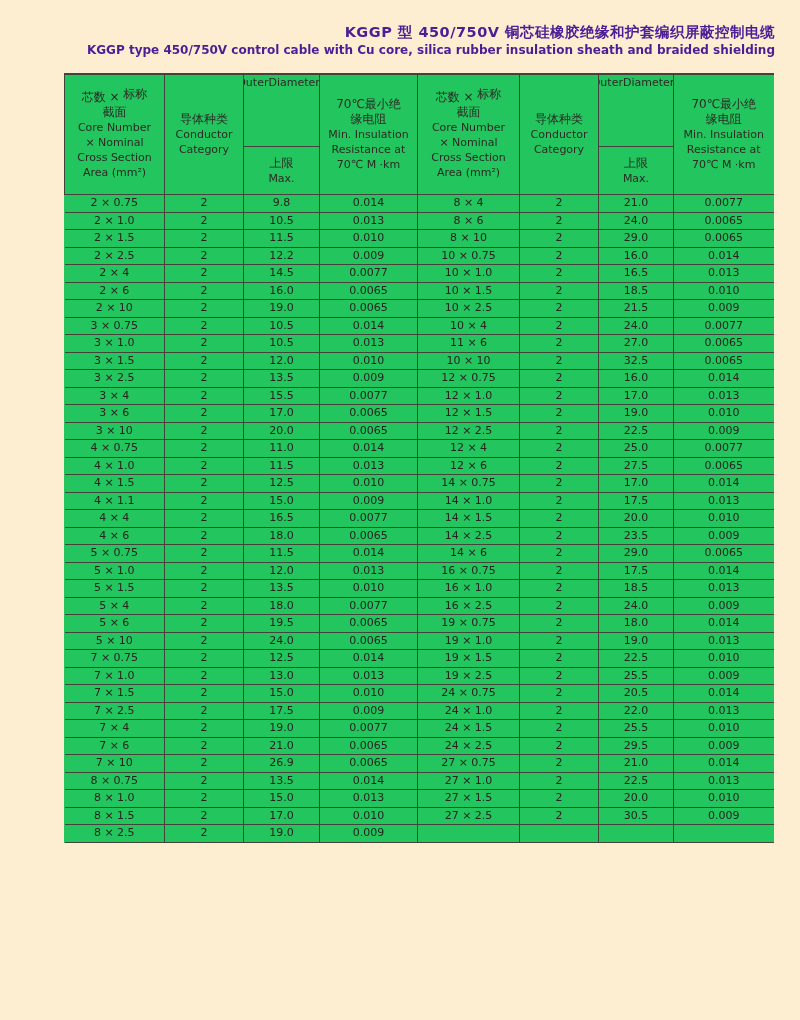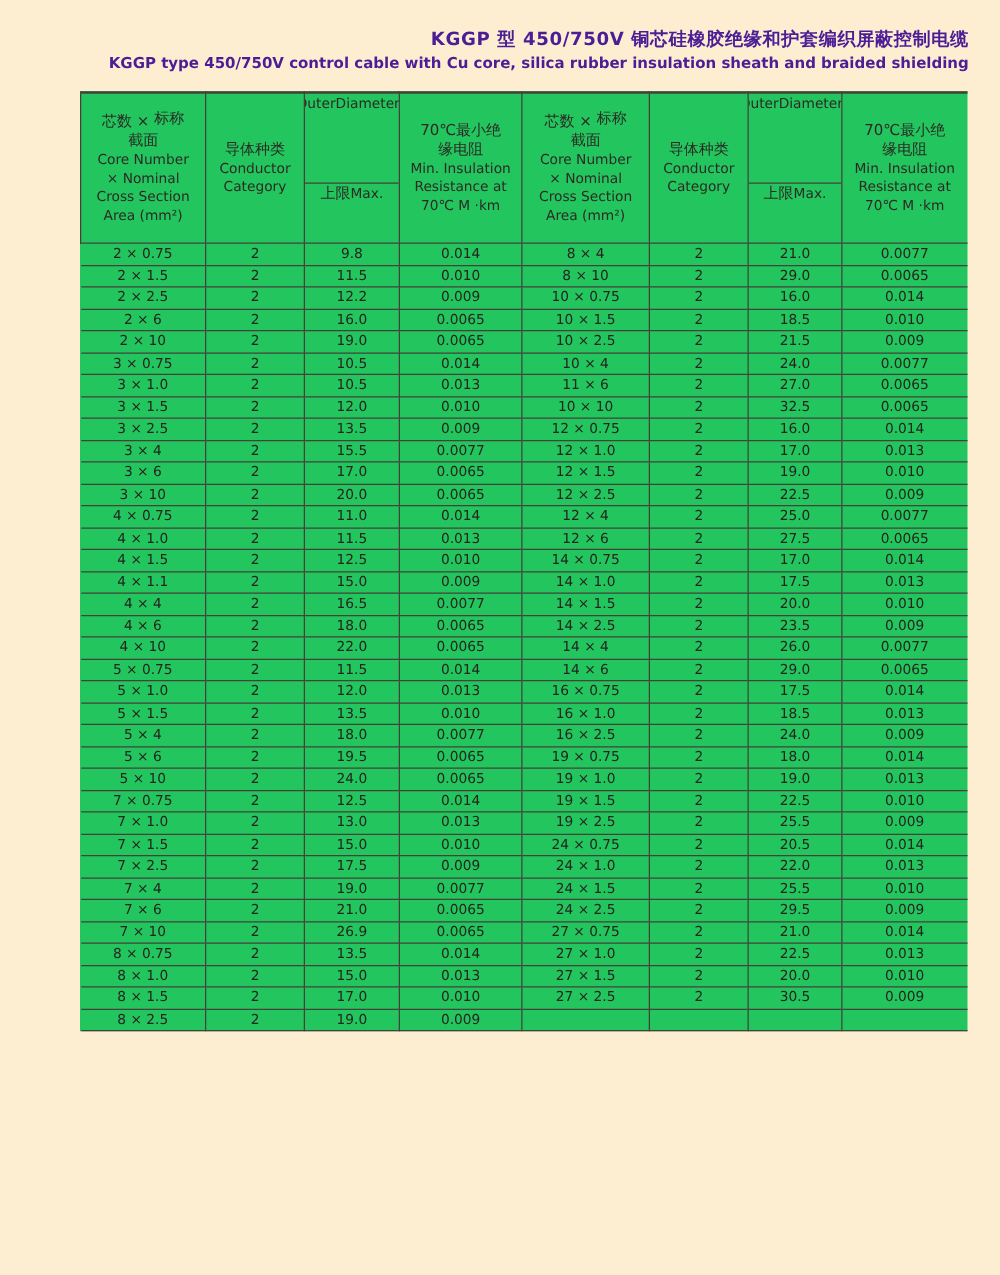--- a/index.html
+++ b/index.html
@@ -57,21 +57,21 @@
     height: 119px;
     font-size: 11px;
     line-height: 15px;
     vertical-align: middle;
   }
   .zh  { font-size: 12px; }
   .raised { position: relative; top: -3px; display: inline-block; }
   .hdr-stack { display: flex; flex-direction: column; justify-content: center; height: 100%; }
   .od-cell { display: flex; flex-direction: column; height: 119px; }
   .od-upper { height: 71px; display: flex; flex-direction: row; justify-content: center; }
-  .od-lower { flex: 1; border-top: 1px solid #45423a; display: flex; justify-content: center; }
+  .od-lower { flex: 1; border-top: 1px solid #45423a; display: flex; flex-direction: column; justify-content: center; }
   tbody td {
     height: 17.5px;
     font-size: 11px;
     line-height: 16px;
     color: #26241f;
   }
 </style>
 </head>
 <body>
 
@@ -181,40 +181,60 @@
           <td>2 × 0.75</td>
           <td>2</td>
           <td>9.8</td>
           <td>0.014</td>
           <td>8 × 4</td>
           <td>2</td>
           <td>21.0</td>
           <td>0.0077</td>
         </tr>
         <tr>
+          <td>2 × 1.0</td>
+          <td>2</td>
+          <td>10.5</td>
+          <td>0.013</td>
+          <td>8 × 6</td>
+          <td>2</td>
+          <td>24.0</td>
+          <td>0.0065</td>
+        </tr>
+        <tr>
           <td>2 × 1.5</td>
           <td>2</td>
           <td>11.5</td>
           <td>0.010</td>
           <td>8 × 10</td>
           <td>2</td>
           <td>29.0</td>
           <td>0.0065</td>
         </tr>
         <tr>
           <td>2 × 2.5</td>
           <td>2</td>
           <td>12.2</td>
           <td>0.009</td>
           <td>10 × 0.75</td>
           <td>2</td>
           <td>16.0</td>
           <td>0.014</td>
         </tr>
         <tr>
+          <td>2 × 4</td>
+          <td>2</td>
+          <td>14.5</td>
+          <td>0.0077</td>
+          <td>10 × 1.0</td>
+          <td>2</td>
+          <td>16.5</td>
+          <td>0.013</td>
+        </tr>
+        <tr>
           <td>2 × 6</td>
           <td>2</td>
           <td>16.0</td>
           <td>0.0065</td>
           <td>10 × 1.5</td>
           <td>2</td>
           <td>18.5</td>
           <td>0.010</td>
         </tr>
         <tr>
@@ -349,30 +369,20 @@
         </tr>
         <tr>
           <td>4 × 6</td>
           <td>2</td>
           <td>18.0</td>
           <td>0.0065</td>
           <td>14 × 2.5</td>
           <td>2</td>
           <td>23.5</td>
           <td>0.009</td>
-        </tr>
-        <tr>
-          <td>4 × 10</td>
-          <td>2</td>
-          <td>22.0</td>
-          <td>0.0065</td>
-          <td>14 × 4</td>
-          <td>2</td>
-          <td>26.0</td>
-          <td>0.0077</td>
         </tr>
         <tr>
           <td>5 × 0.75</td>
           <td>2</td>
           <td>11.5</td>
           <td>0.014</td>
           <td>14 × 6</td>
           <td>2</td>
           <td>29.0</td>
           <td>0.0065</td>

